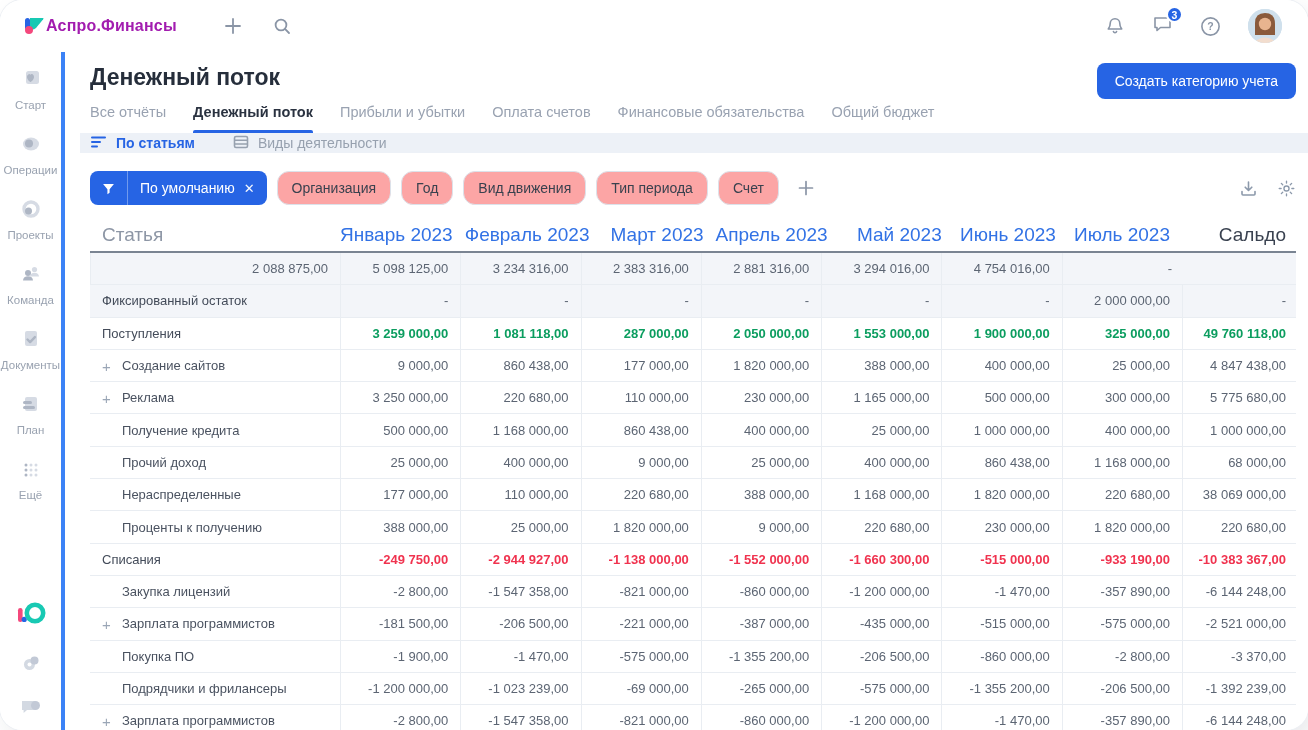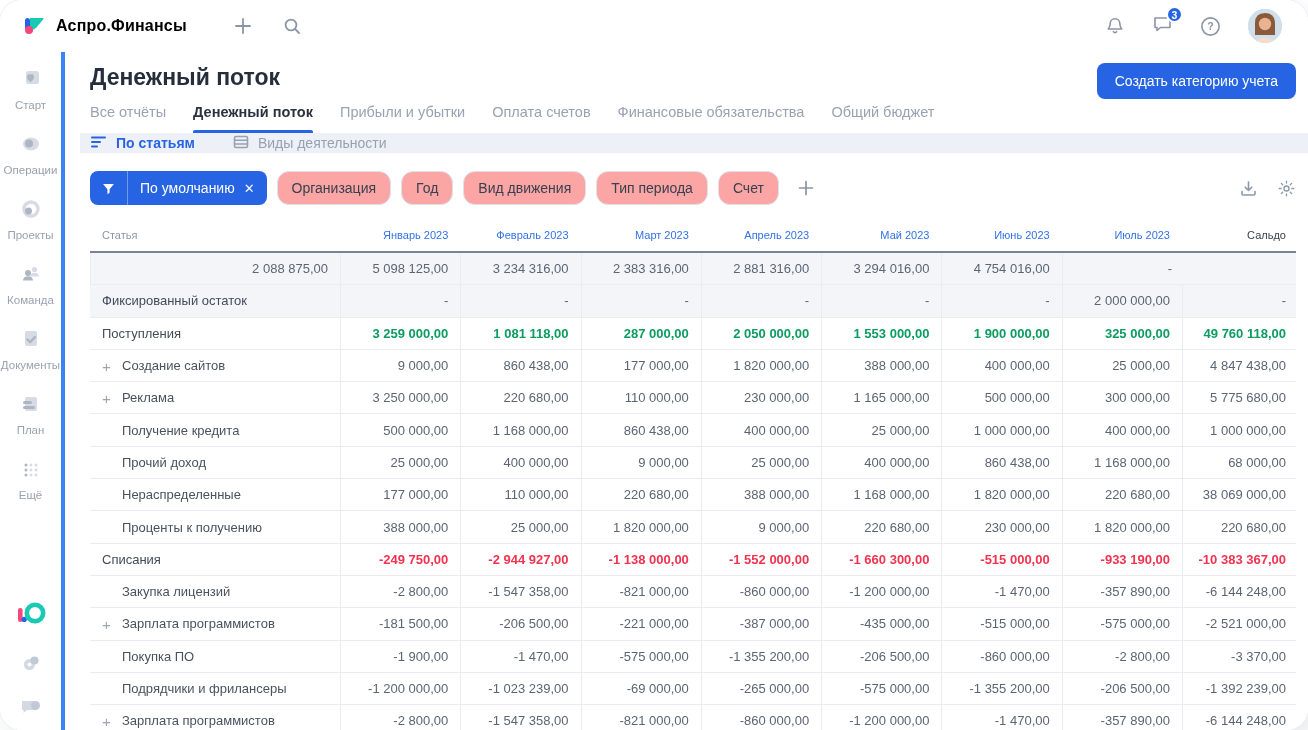--- a/index.html
+++ b/index.html
@@ -4,21 +4,21 @@
 <style>
   * { box-sizing: border-box; margin: 0; padding: 0; }
   html,body { background:#fff; }
   body { font-family:"Liberation Sans", sans-serif; width:1308px; height:730px; }
   .app { position:relative; width:1308px; height:730px; background:#fff; border-radius:22px; overflow:hidden;
          box-shadow:0 0 0 1px #EDF0F4, 8px 12px 28px rgba(30,40,60,.10); }
 
   
   .topbar { position:absolute; top:0; left:0; right:0; height:52px; background:#fff; display:flex; align-items:center; z-index:6; }
   .logo { margin-left:22px; display:flex; }
-  .app-name { font-size:16px; font-weight:700; color:#000000; margin-left:10px; letter-spacing:.2px; }
+  .app-name { font-size:16px; font-weight:700; color:#a21caf; letter-spacing:.2px; }
   .tb-icon { display:flex; align-items:center; justify-content:center; cursor:pointer; }
   .tb-plus { margin-left:46px; }
   .tb-search { margin-left:30px; }
   .topbar-right { margin-left:auto; display:flex; align-items:center; gap:27px; margin-right:26px; }
   .chat-wrap { position:relative; }
   .badge { position:absolute; top:-8px; right:-10px; min-width:17px; height:17px; border-radius:50%;
            background:var(--accent); color:#fff; font-size:10.5px; font-weight:700; display:flex; align-items:center; justify-content:center; border:2px solid #fff; }
   .avatar { width:34px; height:34px; border-radius:50%; overflow:hidden; cursor:pointer; background:#cfe0ec; }
 
   
@@ -54,21 +54,21 @@
   .chip { height:34px; padding:0 14px; border:1px solid #DCE2EA; border-radius:12px; display:flex; align-items:center;
           font-size:14px; color:#39414E; background:#fca5a5; cursor:pointer; white-space:nowrap; }
   .add-filter { margin-left:7px; cursor:pointer; display:flex; }
   .table-actions { margin-left:auto; display:flex; gap:19px; align-items:center; }
   .ta-icon { cursor:pointer; display:flex; }
 
   
   .table { margin:6px 12px 0 10px; }
   .trow { display:grid; grid-template-columns:250px repeat(7, 1fr) 114px; }
   .thead { height:34px; border-bottom:2px solid #7A8492; }
-  .th { font-size:11px; display:flex; align-items:center; white-space:nowrap;text-align:right; }
+  .th { font-size:19px; display:flex; align-items:center; white-space:nowrap;text-align:right; }
   .th.first { color:#8D96A5; padding-left:12px; }
   .th.month { color:#3272E5; justify-content:flex-end; padding-right:12px; }
   .th.saldo { color:#3A4250; justify-content:flex-end; padding-right:10px; }
 
   .row { height:32.3px; border-bottom:1px solid #E9EDF2; }
   .row.info { background:#F3F5F9; }
   .cell { display:flex; align-items:center; justify-content:flex-end; padding-right:12px; font-size:13px; color:#5C6573;
           border-left:1px solid #E9EDF2; white-space:nowrap; overflow:hidden; }
   .cell:last-child { padding-right:10px; }
   .cell.label { justify-content:flex-start; border-left:none; color:#434B59; padding-left:12px; padding-right:4px; position:relative; }

